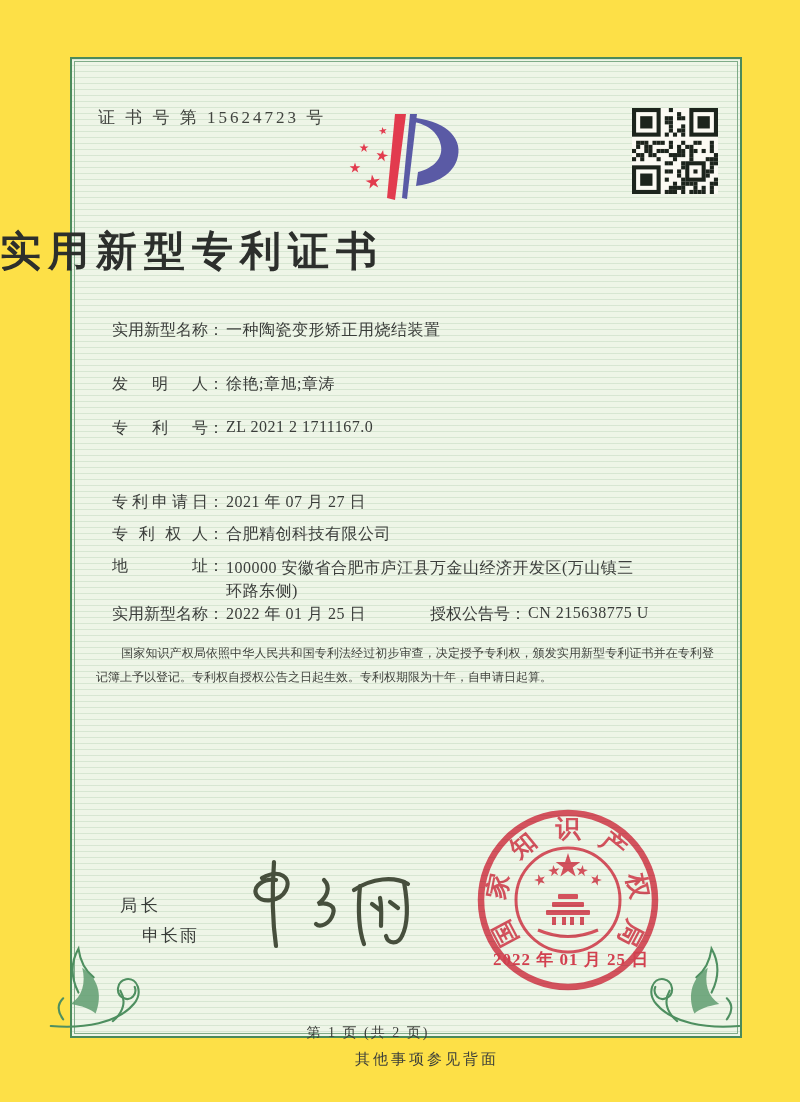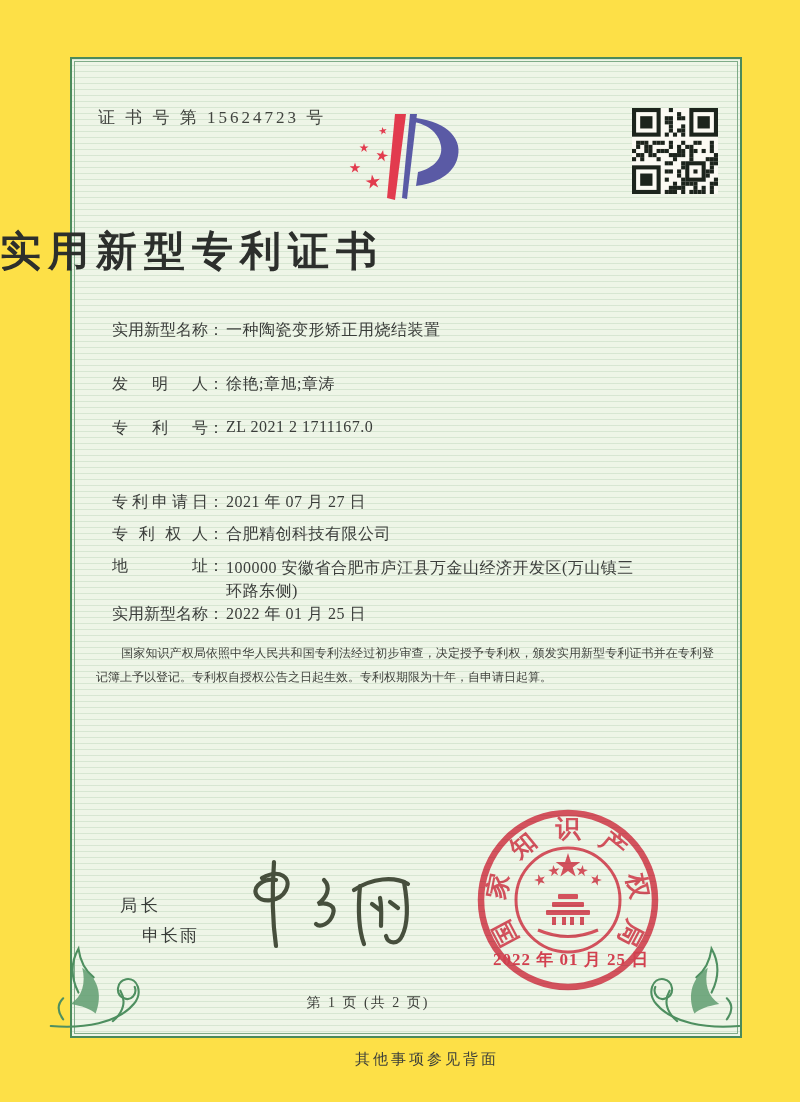--- a/index.html
+++ b/index.html
@@ -36,21 +36,21 @@
     text-indent:2.1em;color:#3f423c;text-align:justify;}
 
   .signer-role{position:absolute;left:114px;top:894px;font-size:17px;letter-spacing:4px;margin-left:6px;}
   .signer-name{position:absolute;left:112px;top:924px;font-size:17px;letter-spacing:2px;margin-left:30px;}
   .signature{position:absolute;left:232px;top:856px;}
 
   .seal{position:absolute;left:468px;top:800px;mix-blend-mode:multiply;opacity:.92;}
   .seal-date{position:absolute;left:478px;top:948px;width:186px;text-align:center;
     font-size:17px;font-weight:bold;color:#d2404f;letter-spacing:1px;}
 
-  .page-no{position:absolute;left:0;top:994px;width:736px;text-align:center;
+  .page-no{position:absolute;left:0;top:1024px;width:736px;text-align:center;
     font-size:14px;letter-spacing:2px;color:#3c3f3a;}
   .back-note{position:absolute;left:0;top:1050px;width:800px;text-align:center;
     font-size:15px;letter-spacing:3px;color:#3c3f3a;margin-left:27px;}
 
   .ornament{position:absolute;top:933px;}
   .ornament.left{left:46px;transform:scaleX(-1);}
   .ornament.right{left:620px;}
 </style>
 </head>
 <body>
@@ -238,20 +238,23 @@
     </div>
     <div class="row" style="top:524px">
       <span class="lbl">专利权人</span><span class="colon">：</span><span class="val">合肥精创科技有限公司</span>
     </div>
     <div class="row" style="top:556px">
       <span class="lbl">地址</span><span class="colon">：</span><span class="val wrap">100000 安徽省合肥市庐江县万金山经济开发区(万山镇三
 环路东侧)</span>
     </div>
     <div class="row" style="top:604px">
       <span class="lbl">实用新型名称</span><span class="colon">：</span><span class="val">2022 年 01 月 25 日</span>
+      <span class="pair2">
+        <span class="lbl">授权公告号</span><span class="colon">：</span><span class="val">CN 215638775 U</span>
+      </span>
     </div>
   </div>
 
   <div class="para" style="top:642px">国家知识产权局依照中华人民共和国专利法经过初步审查，决定授予专利权，颁发实用新型专利证书并在专利登记簿上予以登记。专利权自授权公告之日起生效。专利权期限为十年，自申请日起算。</div>
 
   <div class="signer-role">局长</div>
   <div class="signer-name">申长雨</div>
 
   <svg class="signature" width="190" height="95" viewBox="0 0 190 95">
     <g stroke="#39422f" stroke-width="4.2" fill="none" stroke-linecap="round" opacity=".92">

